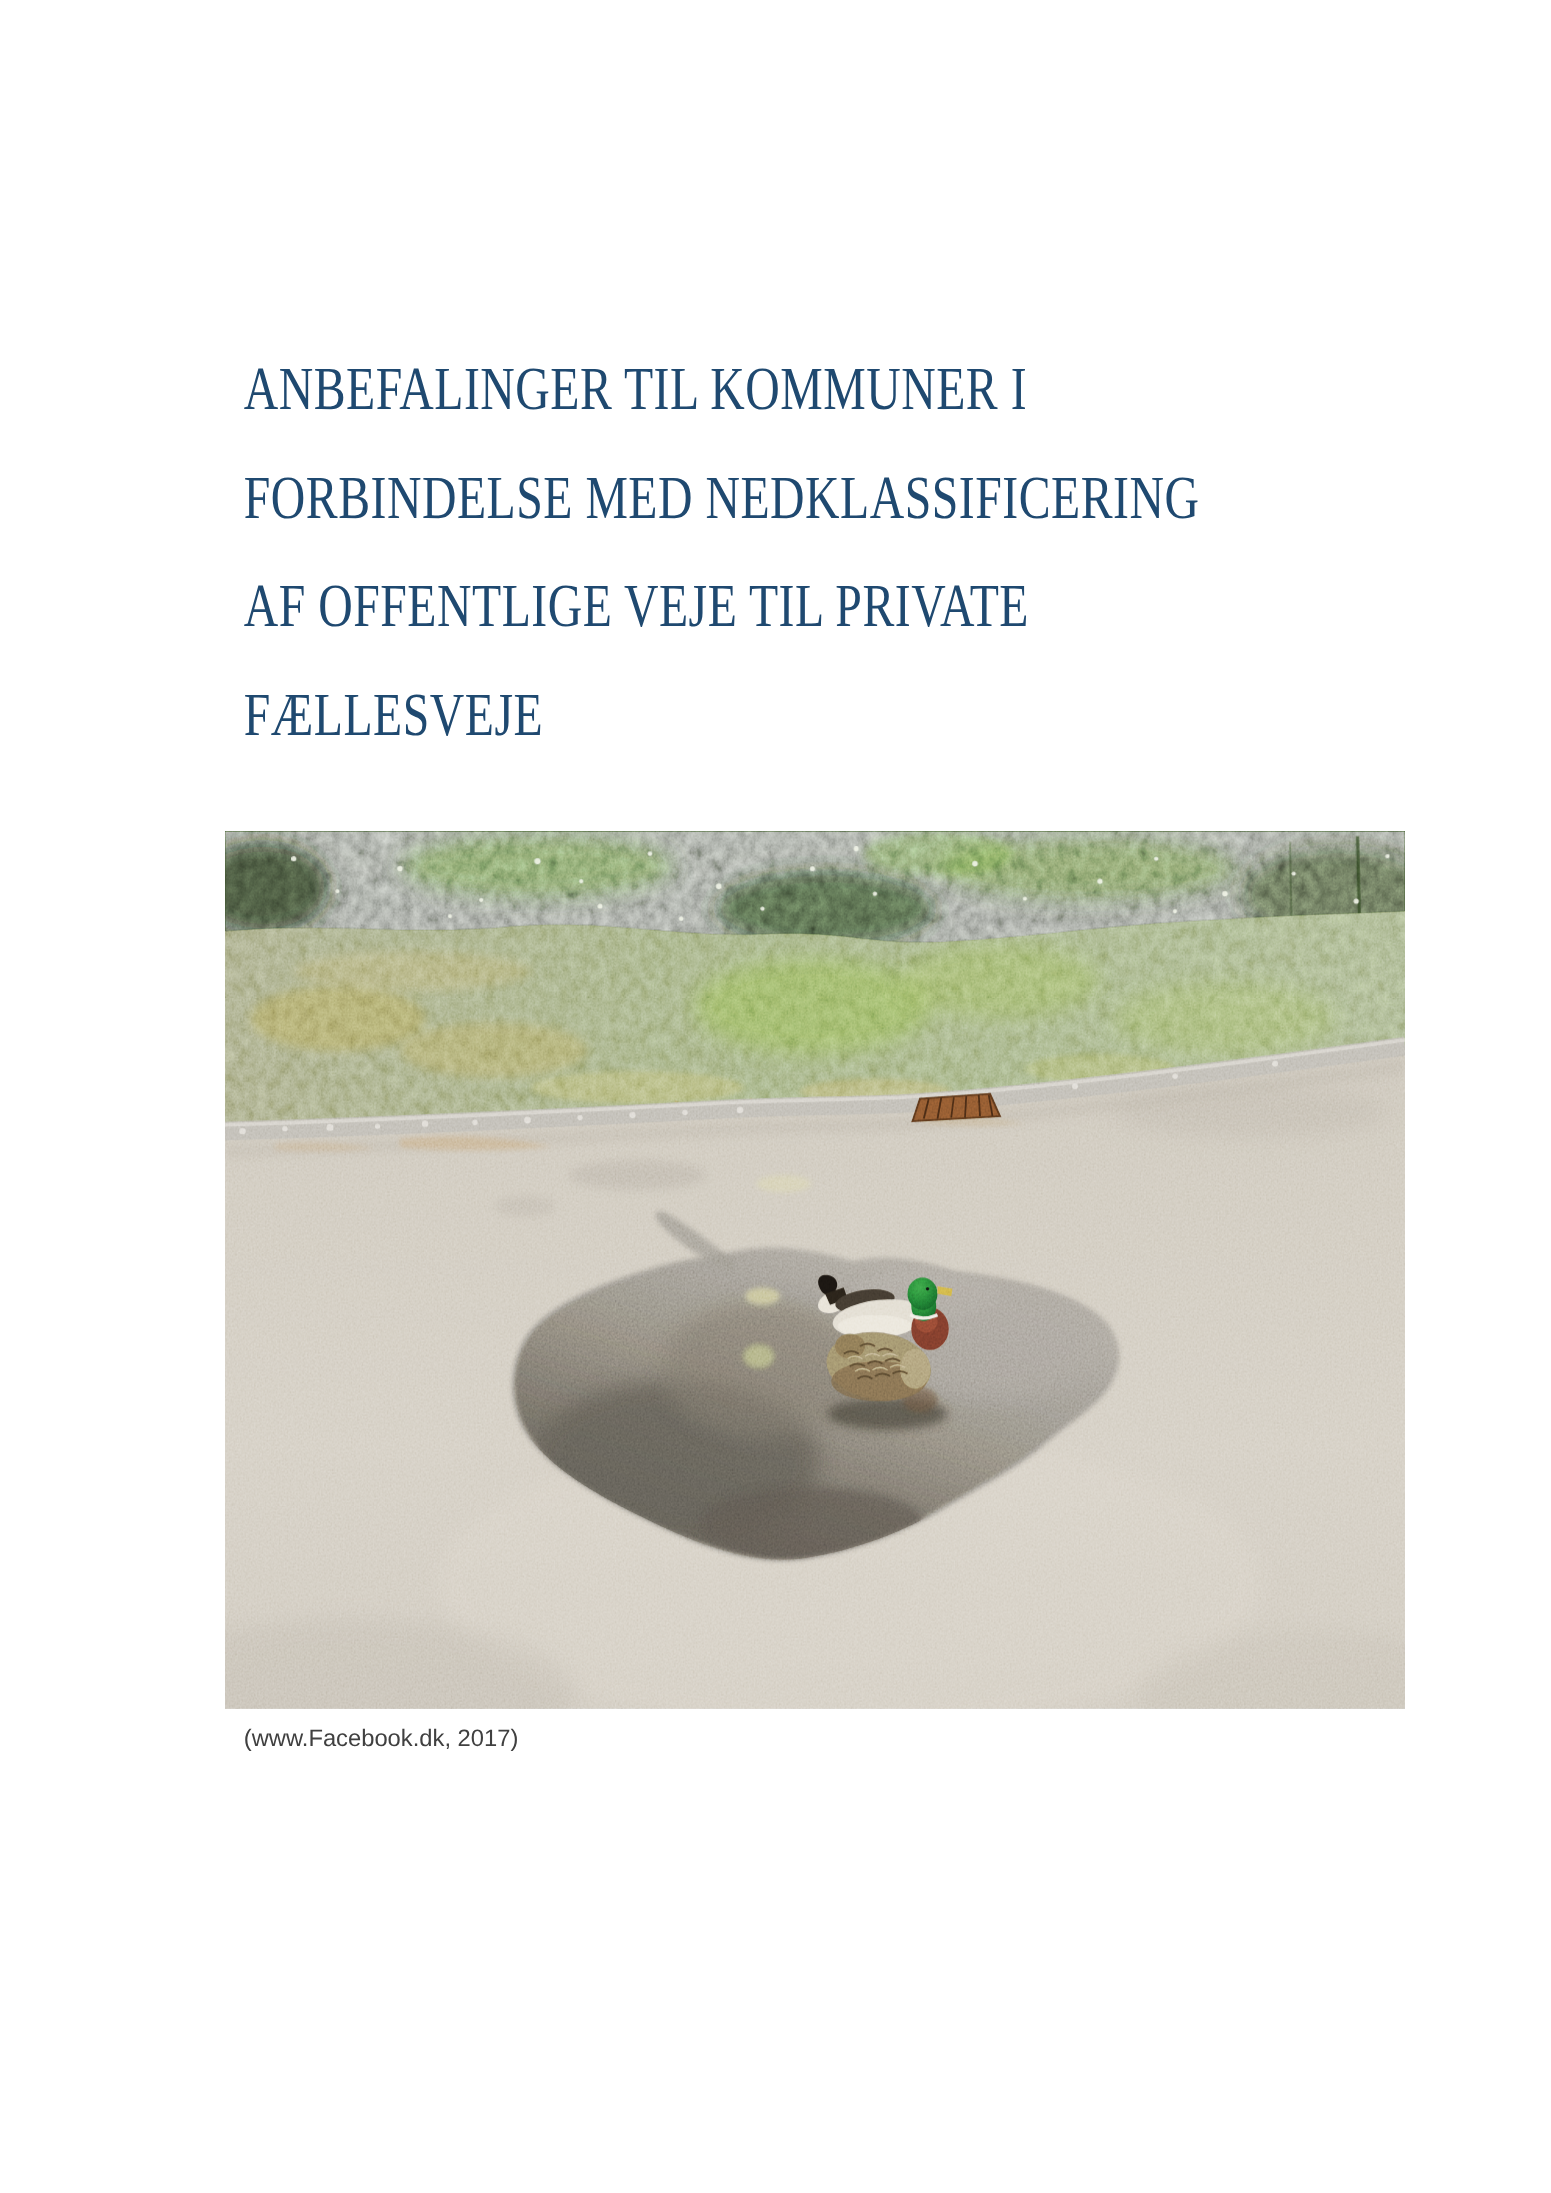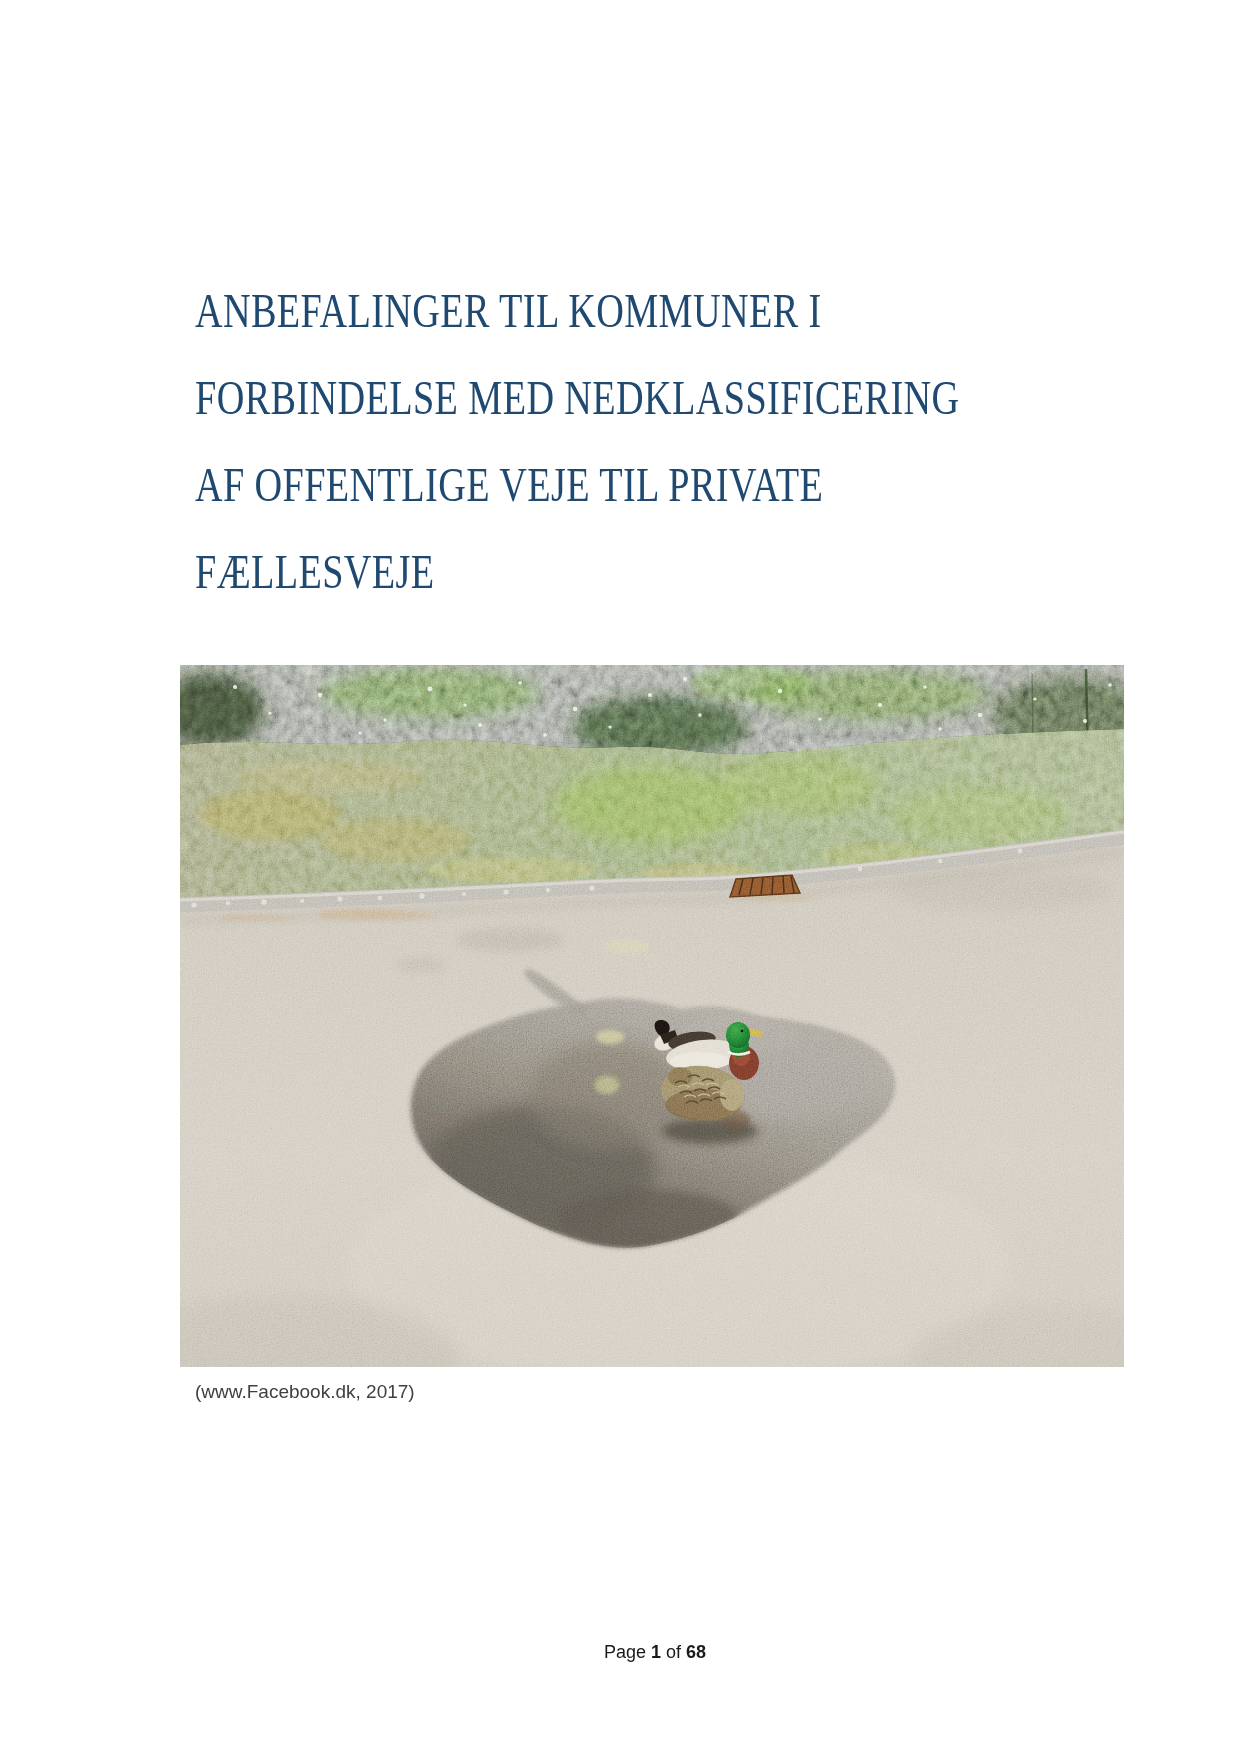--- a/index.html
+++ b/index.html
@@ -294,15 +294,14 @@
           </g>
         </g>
 
         <rect x="0" y="0" width="944" height="702" filter="url(#grain)" style="mix-blend-mode:overlay" opacity="0.5"></rect>
       </g>
     </svg>
   </figure>
 
   <p class="caption">(www.Facebook.dk, 2017)</p>
 
-  <div class="footer"><span>Page </span><b>1</b><span> of </span><b>68</b></div>
 
 </div>
 
 </body></html>

